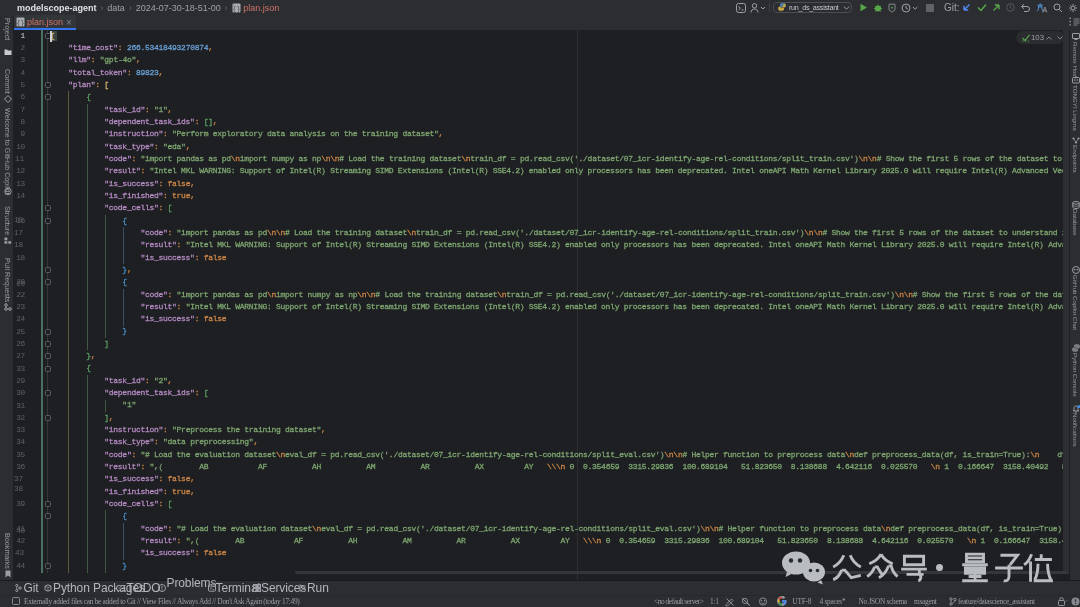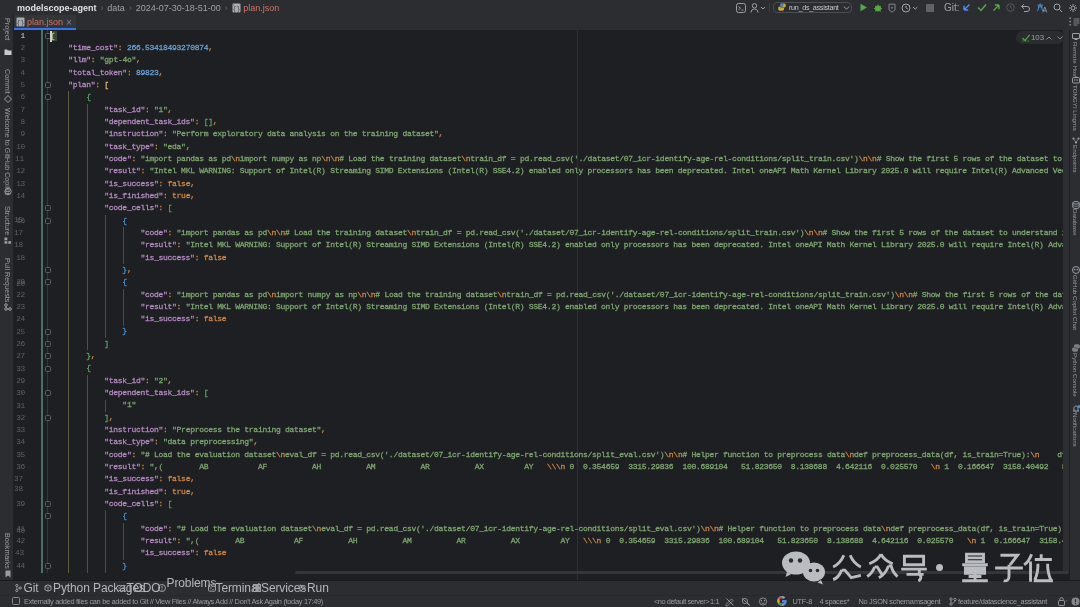--- a/index.html
+++ b/index.html
@@ -44,21 +44,21 @@
 #bracehl{left:38px;top:0.9px;width:5.2px;height:10.6px;background:#39463f;}
 
 #insw{left:1002px;top:1px;width:48px;height:13px;background:#2a2c2f;border-radius:7px;color:#9da0a6;font-size:8.5px;}
 
 #sbthumb{left:1049px;top:0px;width:6px;height:541px;background:#2c2e31;}
 #sbend{left:281px;top:540.5px;width:774px;height:3px;background:#34363a;border-radius:1.5px;}
 
 #brow1{left:0;top:580px;width:1080px;height:15px;background:#2b2d30;border-top:1px solid #191a1c;}
 #brow2{left:0;top:595px;width:1080px;height:12px;background:#2b2d30;border-top:1px solid #26282b;}
 .bbtn{position:absolute;top:2px;font-size:12px;letter-spacing:-0.1px;color:#b2b6bc;white-space:nowrap;line-height:11px;}
-.s2txt{position:absolute;top:1px;font-size:7.4px;letter-spacing:-0.3px;color:#9b9ea5;white-space:nowrap;line-height:10px;}
+.s2txt{position:absolute;top:1px;font-size:7.4px;letter-spacing:-0.3px;color:#9b9ea5;white-space:nowrap;line-height:10px;font-family:Liberation Serif, serif;}
 svg{position:absolute;overflow:visible;}
 </style></head>
 <body>
 <div id="frame">
   <div class="abs" id="hdr"></div>
   <div class="abs" id="crumbs"><b>modelscope-agent</b><span class="sep">›</span>data<span class="sep">›</span>2024-07-30-18-51-00<span class="sep">›</span><svg width="9" height="10" viewBox="0 0 9 10" style="position:relative;top:2px;left:0px;display:inline-block">
         <rect x="0.5" y="0.5" width="8" height="9" rx="1" fill="#a8abb0"></rect>
         <path d="M2 0.5 L2 3 L0.5 3" fill="#84878c"></path>
         <text x="4.5" y="7.6" font-size="6.5" fill="#44474c" text-anchor="middle" font-family="Liberation Mono">{}</text>
       </svg>&nbsp;<span class="red">plan.json</span></div>

